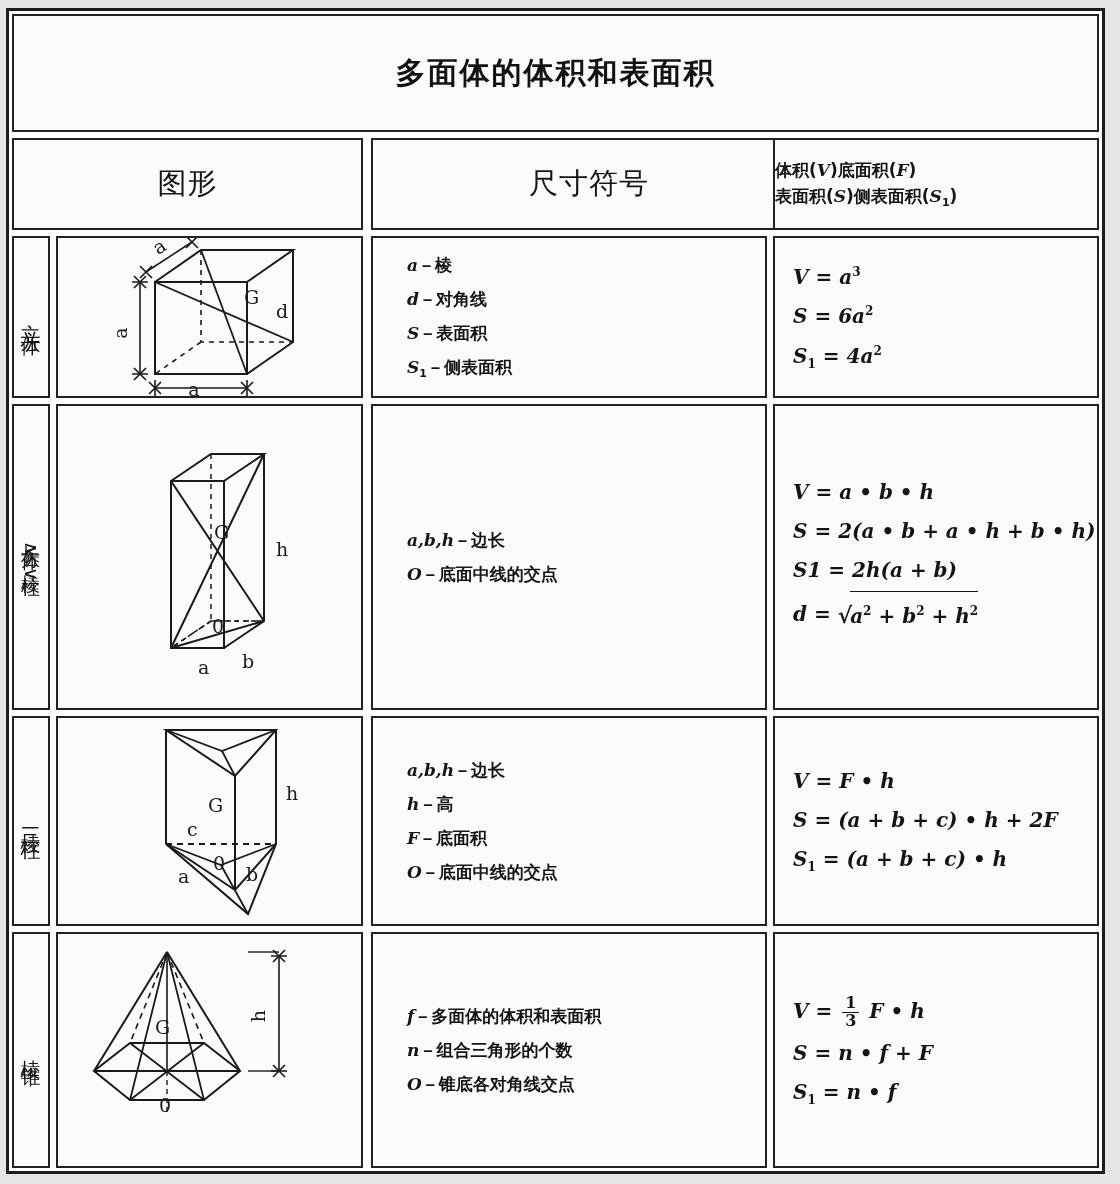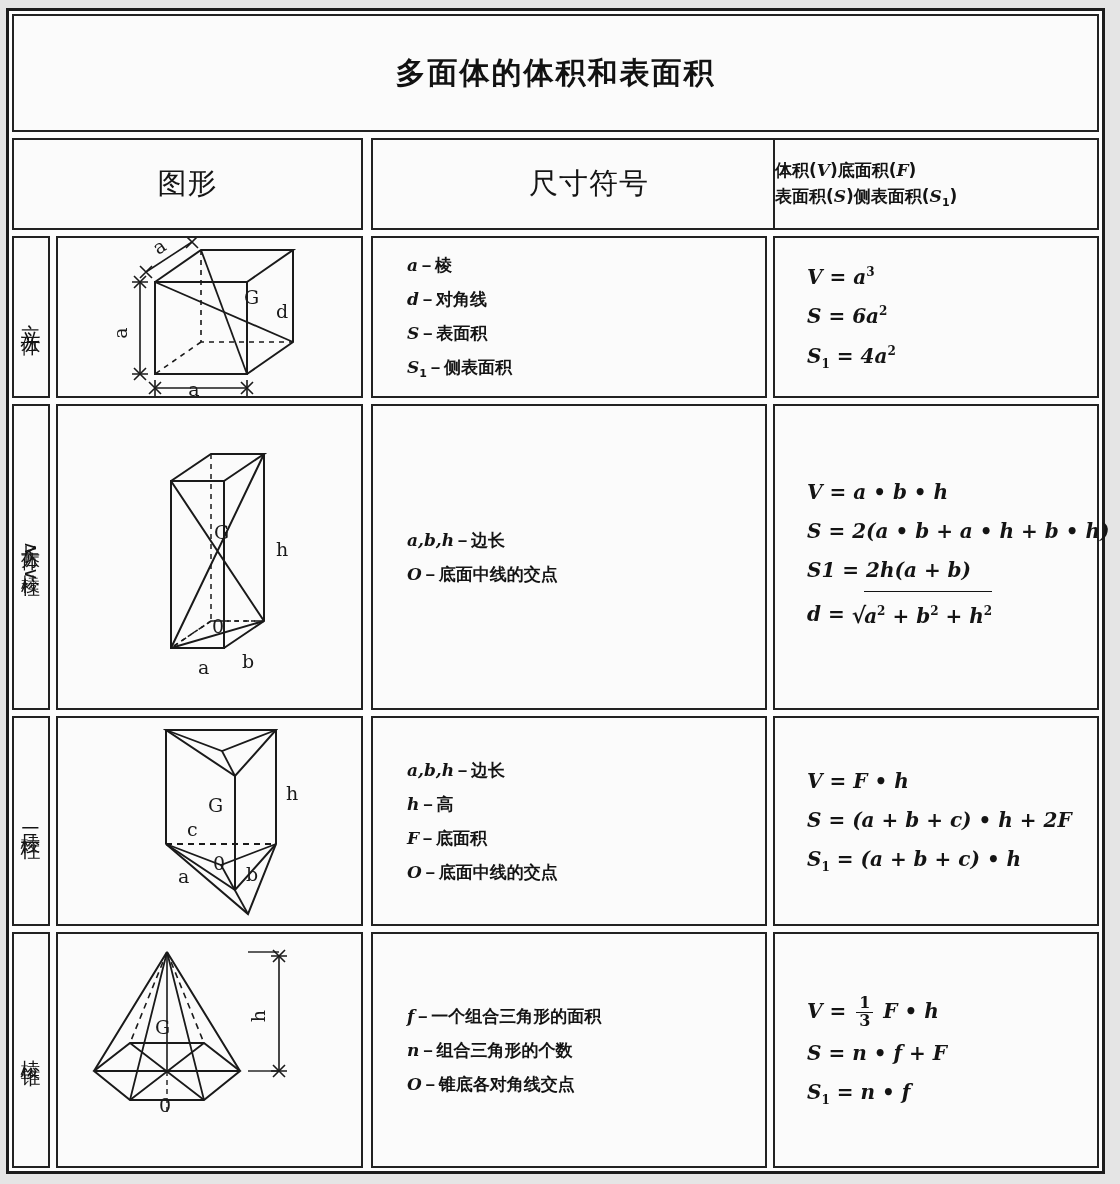--- a/index.html
+++ b/index.html
@@ -77,21 +77,21 @@
   .sym-cell{
     position:absolute;left:359px;top:0;width:396px;height:100%;
     border:2px solid #222;box-sizing:border-box;background:#fbfbfb;
     display:flex;flex-direction:column;justify-content:center;
     padding-left:34px;
   }
   .for-cell{
     position:absolute;left:761px;top:0;width:326px;height:100%;
     border:2px solid #222;box-sizing:border-box;background:#fbfbfb;
     display:flex;flex-direction:column;justify-content:center;
-    padding-left:32px;
+    padding-left:18px;
   }
   .sym-line{
     font-family:"DejaVu Sans", sans-serif;
     font-weight:bold;
     font-size:17px;
     line-height:2.0;
     color:#141414;
     white-space:nowrap;
   }
   .sym-line .v{font-family:"DejaVu Serif", serif;font-style:italic;font-weight:bold;}
@@ -295,21 +295,21 @@
           <path d="M215,131 L227,143 M215,143 L227,131" stroke-width="1.6"></path>
           <path d="M190,137 L221,137" stroke-width="1.4"></path>
           <path d="M190,18 L221,18" stroke-width="1.4"></path>
         </g>
         <text class="glabel" x="97" y="100">G</text>
         <text class="glabel" x="101" y="178">0</text>
         <text class="glabel" x="207" y="82" text-anchor="middle" transform="rotate(-90 207 82)">h</text>
       </svg>
     </div>
     <div class="sym-cell">
-      <div class="sym-line"><span class="v">f</span><span>－一个组合三角形的面积</span></div>
+      <div class="sym-line"><span class="v">f</span><span>－多面体的体积和表面积</span></div>
       <div class="sym-line"><span class="v">n</span><span>－组合三角形的个数</span></div>
       <div class="sym-line"><span class="v">O</span><span>－锥底各对角线交点</span></div>
     </div>
     <div class="for-cell">
       <div class="for-line" style="line-height:2.3;"><span>V</span> = <span class="rhs"><span class="frac"><span class="num">1</span><span class="den">3</span></span> F • h</span></div>
       <div class="for-line"><span>S</span> = <span class="rhs">n • f + F</span></div>
       <div class="for-line"><span>S</span><sub>1</sub> = <span class="rhs">n • f</span></div>
     </div>
   </div>
 </div>

